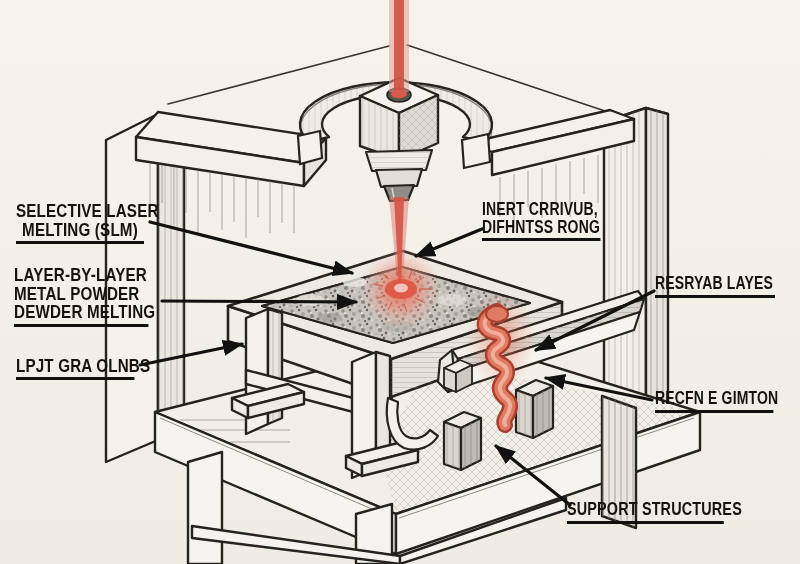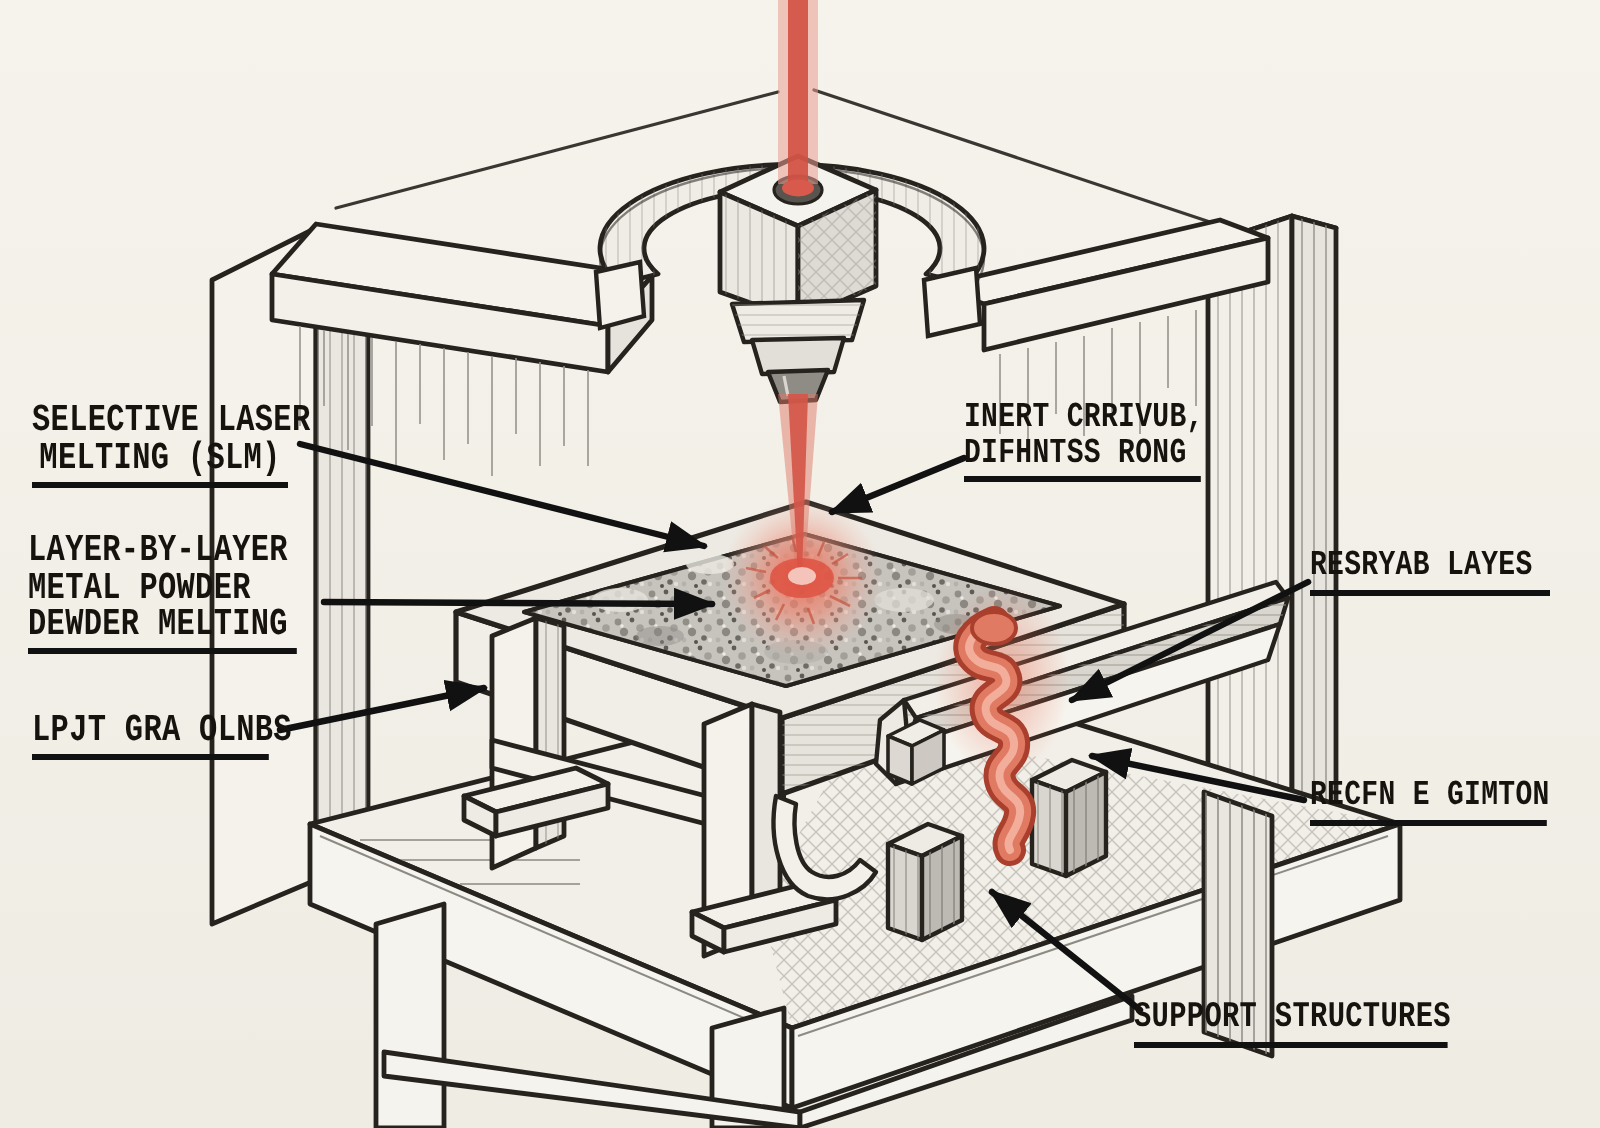--- a/index.html
+++ b/index.html
@@ -1,17 +1,17 @@
 <!DOCTYPE html>
 <html><head>
 <meta charset="utf-8">
 <style>
   html,body{margin:0;padding:0;background:#e8e6e0;}
   #stage{position:relative;width:800px;height:564px;overflow:hidden;
-         background:#fef9c3;font-family:Liberation Mono, monospace;}
+         background:#fef9c3;font-family:Liberation Sans, sans-serif;}
   #art{position:absolute;left:0;top:0;}
   .lbl{position:absolute;color:#16130f;font-weight:bold;
        transform:scaleX(.8);transform-origin:0 0;
        border-bottom:3px solid #111;padding-bottom:2px;
        font-size:19px;line-height:19px;letter-spacing:.2px;white-space:nowrap;}
   .lbl .ln{display:block;}
   #lbl-slm{left:16px;top:201px;width:160px;text-align:center;}
   #lbl-layer{left:14px;top:266px;width:168px;line-height:18.5px;}
   #lbl-lpjt{left:16px;top:356px;width:148px;}
   #lbl-inert{left:482px;top:200px;width:148px;font-size:17.5px;line-height:18px;}

